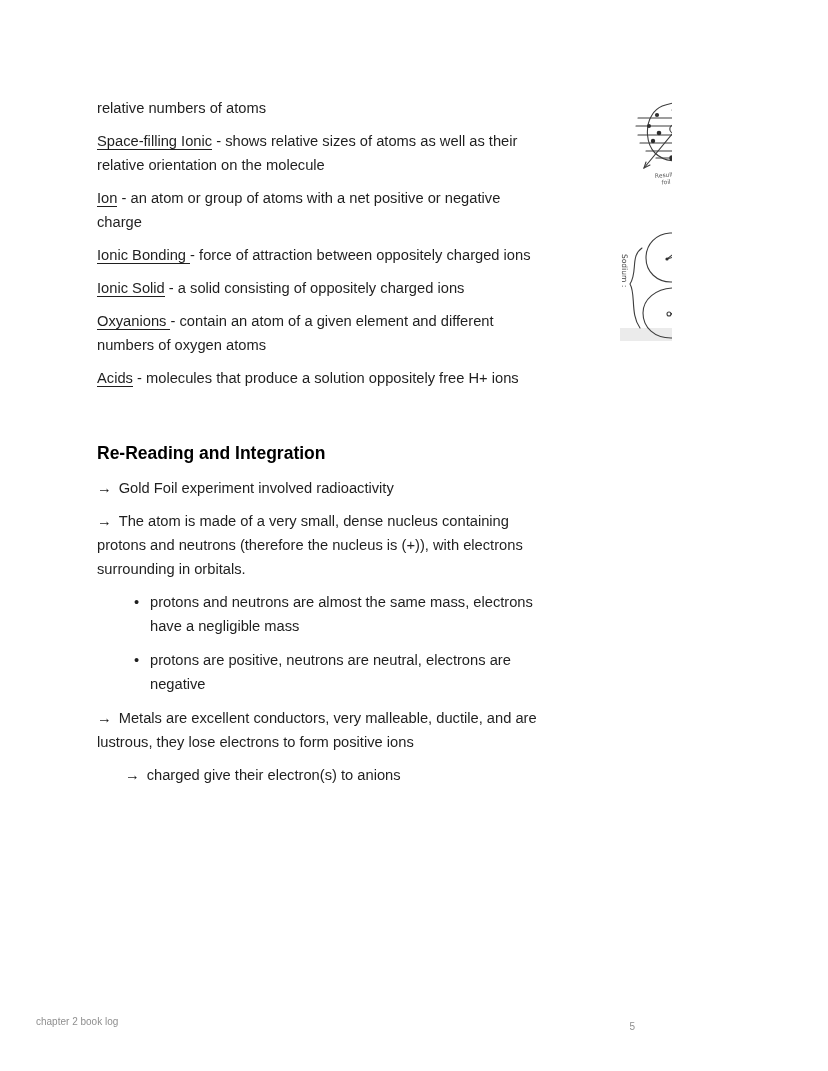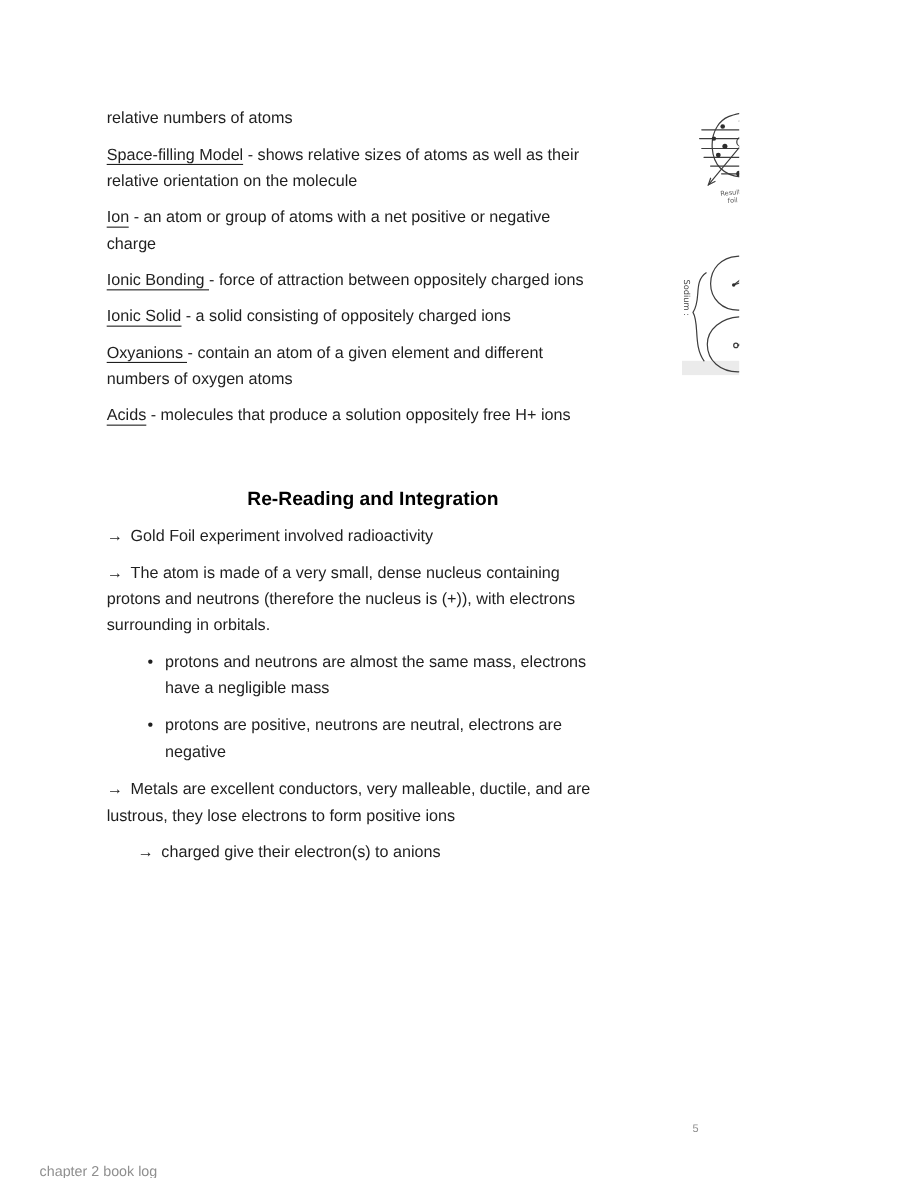--- a/index.html
+++ b/index.html
@@ -8,44 +8,44 @@
     font-family:"Liberation Sans", sans-serif; overflow:hidden;
   }
   .content {
     position:absolute; left:97px; top:96px; width:484px;
     font-size:14.7px; line-height:24px; color:#1f1f1f;
   }
   .content p { margin:0 0 9px 0; white-space:pre-line; }
   .u { border-bottom:1.4px solid #1f1f1f; }
   .heading {
     font-size:17.5px; line-height:26px; font-weight:700; color:#000;
-    margin:50px 0 10px 0 !important; white-space:normal !important;text-align:center;
+    margin:50px 0 10px 0 !important; white-space:normal !important;
   }
   .arrow-p .marker { display:inline-block; margin-right:7px; white-space:normal; }
   .nested { padding-left:28px; margin-bottom:11px !important; }
   ul.bullets { list-style:none; margin:0 0 0 0; padding:0; }
   ul.bullets li { position:relative; padding-left:53px; margin:0 0 10px 0; white-space:pre-line; }
   ul.bullets li .dot { position:absolute; left:37px; top:0; white-space:normal; }
   .sketch { position:absolute; }
   .sketch-goldfoil { left:628px; top:94px; }
   .sketch-isotopes { left:618px; top:224px; }
-  .footer-left  { position:absolute; left:36px;  top:1059px; font-size:13px; line-height:12px; color:#8f8f8f; }
+  .footer-left  { position:absolute; left:36px;  top:1016px; font-size:10px; line-height:12px; color:#8f8f8f; }
   .footer-right { position:absolute; right:37px; top:1021px; font-size:10px; line-height:12px; color:#8f8f8f; }
   svg text { font-family:"DejaVu Sans", sans-serif; }
 </style>
 </head>
 <body>
 
 <div class="page">
 
   <div class="content">
 
     <p>relative numbers of atoms</p>
 
-    <p><span class="u">Space-filling Model</span><span> - shows relative sizes of atoms as well as their
+    <p><span class="u">Space-filling Ionic</span><span> - shows relative sizes of atoms as well as their
 relative orientation on the molecule</span></p>
 
     <p><span class="u">Ion</span><span> - an atom or group of atoms with a net positive or negative
 charge</span></p>
 
     <p><span class="u">Ionic Bonding </span><span>- force of attraction between oppositely charged ions</span></p>
 
     <p><span class="u">Ionic Solid</span><span> - a solid consisting of oppositely charged ions</span></p>
 
     <p><span class="u">Oxyanions </span><span>- contain an atom of a given element and different

